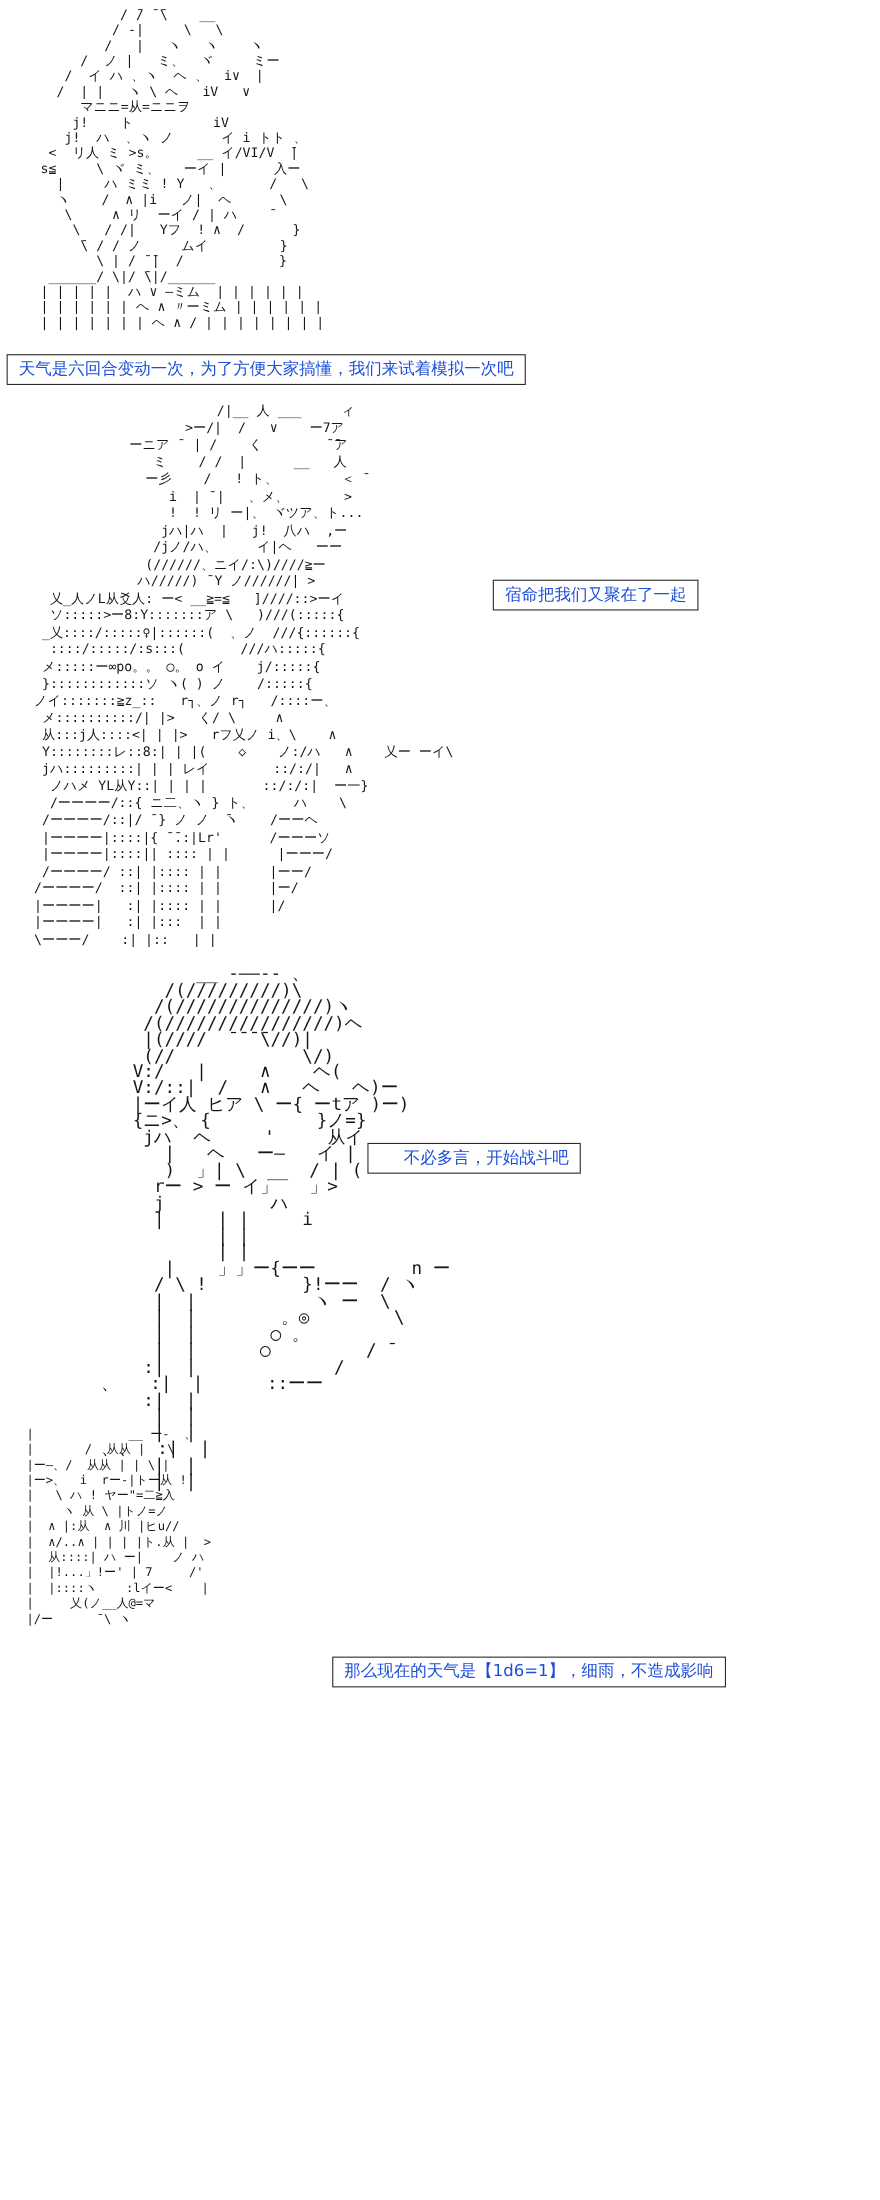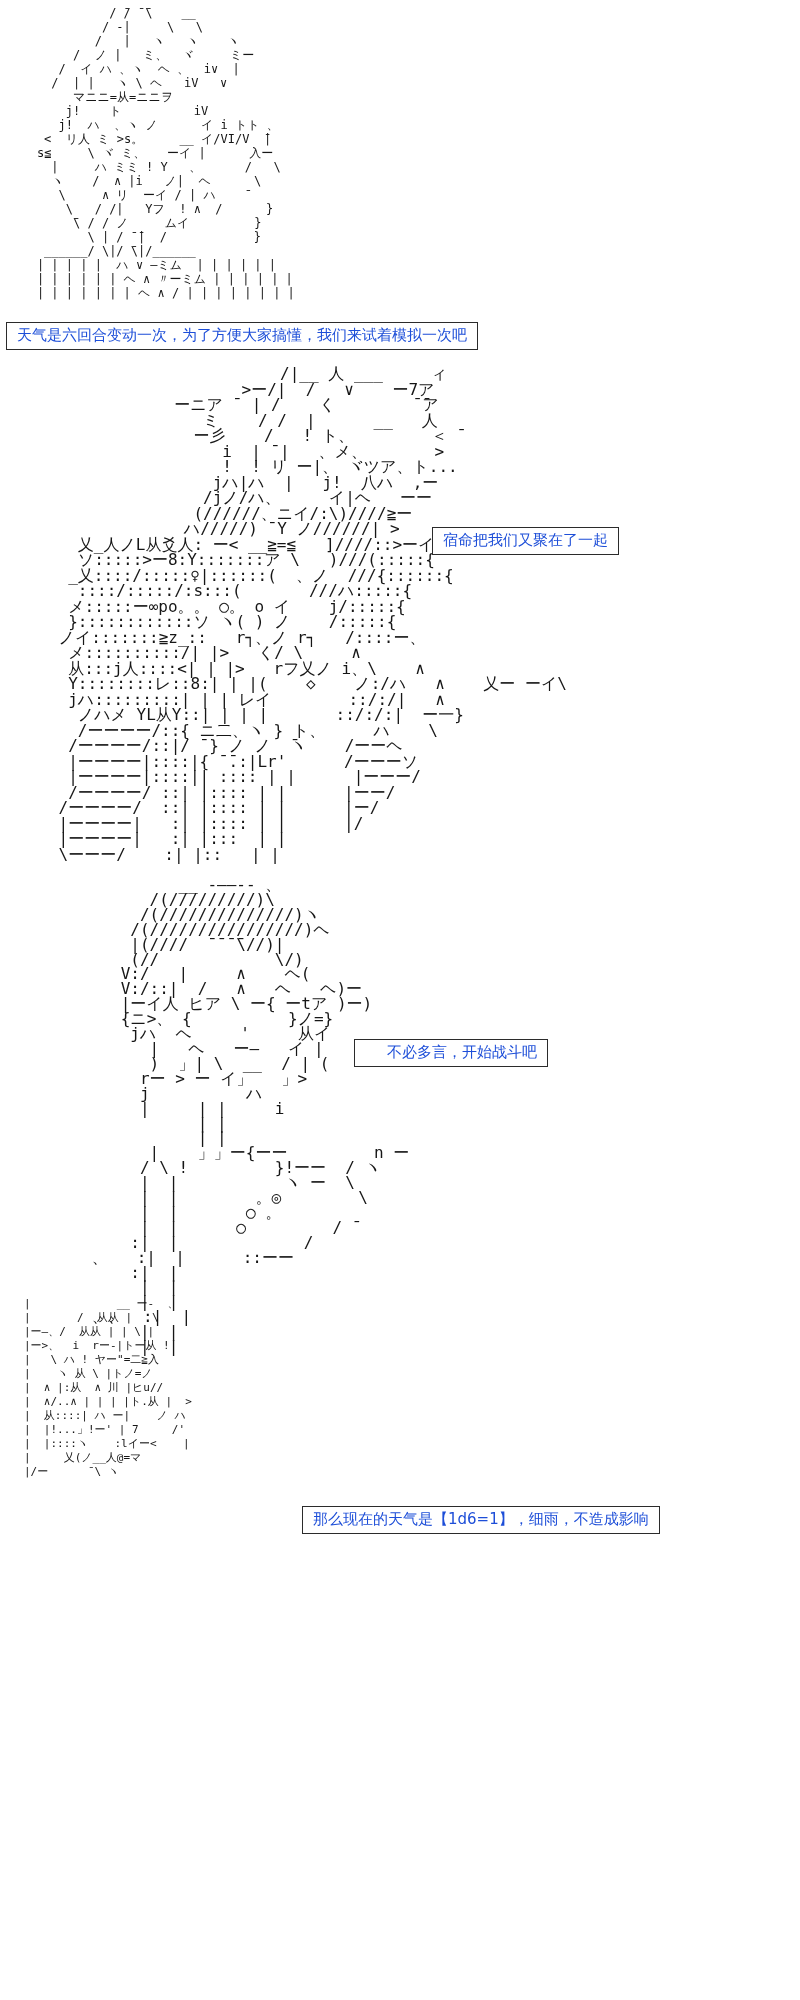--- a/index.html
+++ b/index.html
@@ -12,37 +12,37 @@
     overflow: hidden;
     color: #161616;
   }
   .aa {
     position: absolute;
     white-space: pre;
     font-family: "DejaVu Sans Mono", "Liberation Mono", monospace;
     color: #161616;
   }
   .aa-1 { left: 8px;  top: 6px;    font-size: 12px; line-height: 14px;   }
-  .aa-2 { left: 20px; top: 366px;  font-size: 16px; line-height: 15.5px; }
+  .aa-2 { left: 2px; top: 366px;  font-size: 12px; line-height: 15.5px; }
   .aa-3 { left: 34px; top: 878px;  font-size: 16px; line-height: 14.9px; }
   .aa-4 { left: 0px;  top: 1297px; font-size: 11px; line-height: 14px; margin-left: 24px;   }
   .bubble {
     position: absolute;
     border: 1.5px solid #2b2b2b;
     background: #ffffff;
     padding: 3px 10px 4px 10px;
     font-size: 15px;
     line-height: 19px;
     white-space: nowrap;
     font-family: "DejaVu Sans", "Liberation Sans", sans-serif;
     color: #1d4ed8;
   }
   .bubble-1 { left: 6px;   top: 322px;  }
-  .bubble-2 { left: 432px; top: 527px;  }
-  .bubble-3 { left: 354px; top: 1039px; padding-left: 32px; }
+  .bubble-2 { left: 448px; top: 527px;  }
+  .bubble-3 { left: 334px; top: 1039px; padding-left: 32px; }
   .bubble-4 { left: 258px; top: 1506px; margin-left: 44px; }
 </style>
 </head>
 <body>
 
 <div class="page">
 
   <pre class="aa aa-1">              / ̄/ ̄ ̄\    __
              / ‐|     \   \
             /   |   ヽ   ヽ    ヽ

